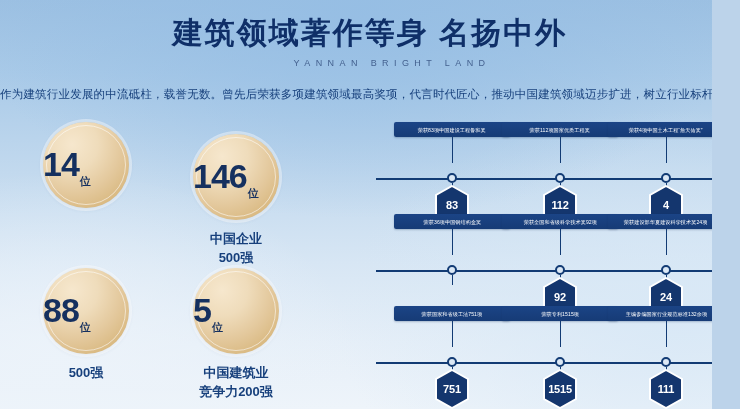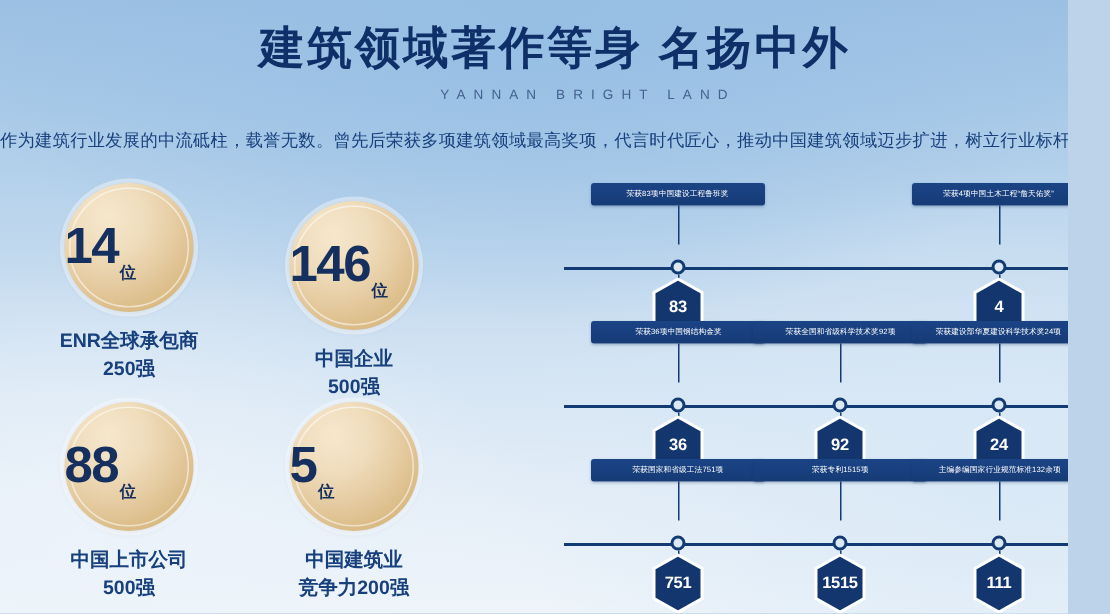--- a/index.html
+++ b/index.html
@@ -117,24 +117,20 @@
   <div class="lead">作为建筑行业发展的中流砥柱，载誉无数。曾先后荣获多项建筑领域最高奖项，代言时代匠心，推动中国建筑领域迈步扩进，树立行业标杆，赢得万千信赖。</div>
 
   <div class="stats">
 
     <div class="stat p0">
       <div class="coin">
         <div class="ring"></div>
         <span class="num">14</span>
         <span class="unit">位</span>
       </div>
-      <div class="lbl">
-        <div>ENR全球承包商</div>
-        <div>250强</div>
-      </div>
     </div>
 
     <div class="stat p1">
       <div class="coin">
         <div class="ring"></div>
         <span class="num">146</span>
         <span class="unit">位</span>
       </div>
       <div class="lbl">
         <div>中国企业</div>
@@ -142,21 +138,20 @@
       </div>
     </div>
 
     <div class="stat p2">
       <div class="coin">
         <div class="ring"></div>
         <span class="num">88</span>
         <span class="unit">位</span>
       </div>
       <div class="lbl">
-        <div>中国上市公司</div>
         <div>500强</div>
       </div>
     </div>
 
     <div class="stat p3">
       <div class="coin">
         <div class="ring"></div>
         <span class="num">5</span>
         <span class="unit">位</span>
       </div>
@@ -180,20 +175,34 @@
         <div class="stem"></div>
         <div class="dot"></div>
         <div class="stem2"></div>
         <div class="shield">
           <svg width="36" height="40" viewBox="0 0 36 40">
               <polygon points="18,1 34,10 34,30 18,39 2,30 2,10" fill="#14366e" stroke="#ffffff" stroke-width="2"></polygon>
             </svg>
           <b>83</b>
         </div>
       </div>
+      <div class="node n1">
+        <div class="cap">
+            <span>荣获112项国家优质工程奖</span>
+          </div>
+        <div class="stem"></div>
+        <div class="dot"></div>
+        <div class="stem2"></div>
+        <div class="shield">
+          <svg width="36" height="40" viewBox="0 0 36 40">
+              <polygon points="18,1 34,10 34,30 18,39 2,30 2,10" fill="#14366e" stroke="#ffffff" stroke-width="2"></polygon>
+            </svg>
+          <b>112</b>
+        </div>
+      </div>
       <div class="node n2">
         <div class="cap">
             <span>荣获4项中国土木工程“詹天佑奖”</span>
           </div>
         <div class="stem"></div>
         <div class="dot"></div>
         <div class="stem2"></div>
         <div class="shield">
           <svg width="36" height="40" viewBox="0 0 36 40">
               <polygon points="18,1 34,10 34,30 18,39 2,30 2,10" fill="#14366e" stroke="#ffffff" stroke-width="2"></polygon>
@@ -206,26 +215,20 @@
     <div class="tlrow">
       <div class="axis"></div>
       <div class="arrow"></div>
       <div class="node n0">
         <div class="cap">
             <span>荣获36项中国钢结构金奖</span>
           </div>
         <div class="stem"></div>
         <div class="dot"></div>
         <div class="stem2"></div>
-        <div class="shield">
-          <svg width="36" height="40" viewBox="0 0 36 40">
-              <polygon points="18,1 34,10 34,30 18,39 2,30 2,10" fill="#14366e" stroke="#ffffff" stroke-width="2"></polygon>
-            </svg>
-          <b>36</b>
-        </div>
       </div>
       <div class="node n1">
         <div class="cap">
             <span>荣获全国和省级科学技术奖92项</span>
           </div>
         <div class="stem"></div>
         <div class="dot"></div>
         <div class="stem2"></div>
         <div class="shield">
           <svg width="36" height="40" viewBox="0 0 36 40">

